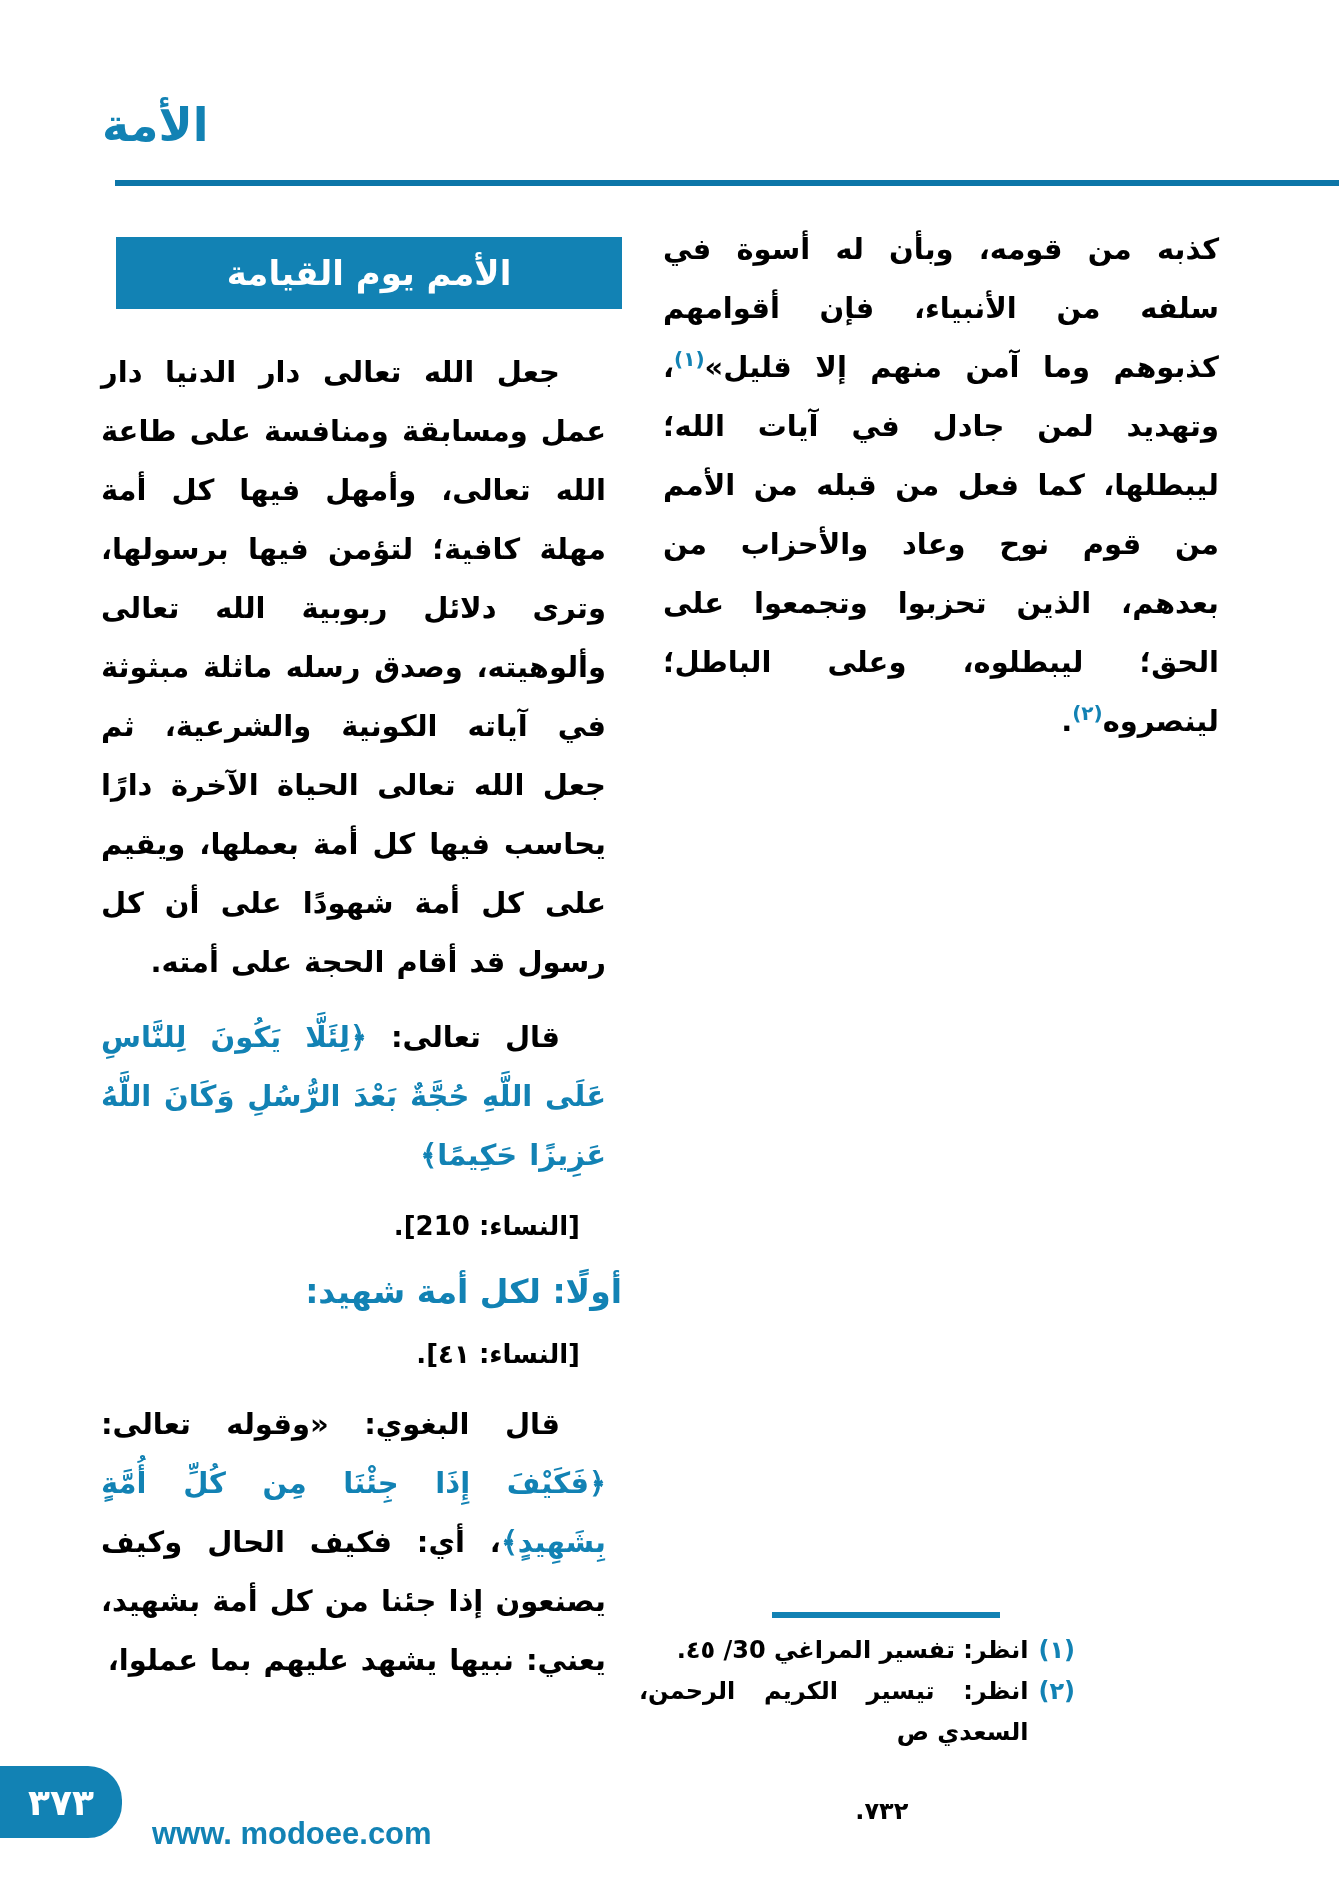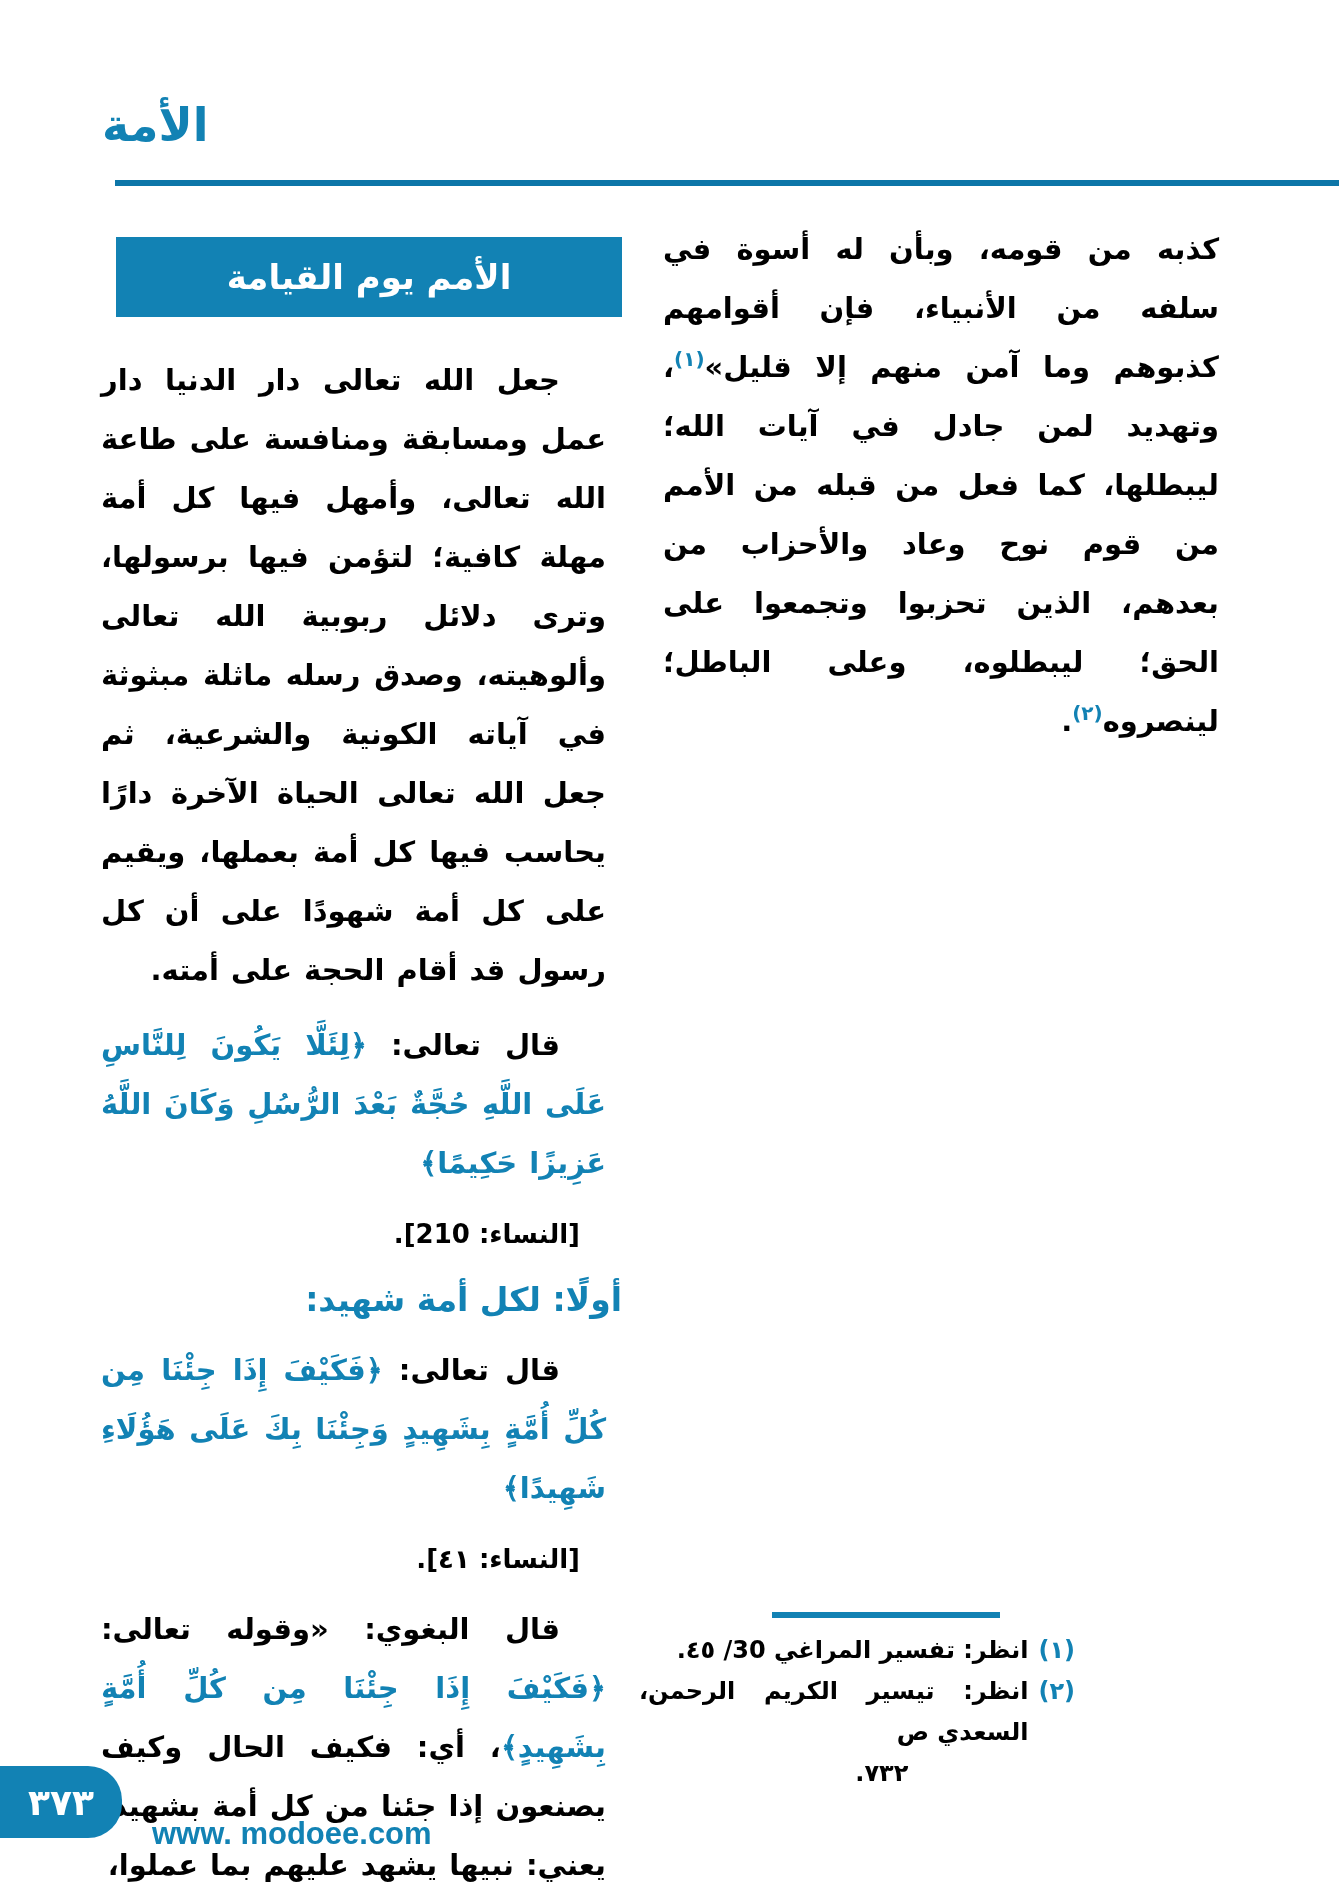--- a/index.html
+++ b/index.html
@@ -56,21 +56,21 @@
   .no-indent { text-indent: 0; }
   .fn-ref {
     color: var(--accent, #1282b4);
     font-size: 20px;
     vertical-align: super;
     line-height: 0;
     font-weight: bold;
   }
   .section-banner {
     width: 506px;
-    height: 80px;
+    height: 72px;
     margin: 0 0 0 auto;
     background: var(--accent, #1282b4);
     color: #ffffff;
     display: flex;
     align-items: center;
     justify-content: center;
     font-size: 34px;
     font-weight: bold;
   }
   .col-left .body-text.first { margin-top: 34px; }
@@ -110,21 +110,21 @@
     text-align: justify;
   }
   .fn-row { display: flex; align-items: flex-start; }
   .fn-mark {
     color: var(--accent, #1282b4);
     flex: 0 0 auto;
     margin-left: 10px;
     white-space: nowrap;
   }
   .fn-text-wrap { flex: 1 1 auto; }
-  .fn-cont { padding-right: 120px; text-align: right; }
+  .fn-cont { padding-right: 120px; text-align: right; margin-top: 38px; }
   
   .page-badge {
     position: absolute;
     top: 1766px;
     left: 0;
     width: 122px;
     height: 72px;
     background: var(--accent, #1282b4);
     border-radius: 0 34px 34px 0;
     display: flex;
@@ -164,21 +164,20 @@
     </div>
 
     <p class="body-text first">جعل الله تعالى دار الدنيا دار عمل ومسابقة ومنافسة على طاعة الله تعالى، وأمهل فيها كل أمة مهلة كافية؛ لتؤمن فيها برسولها، وترى دلائل ربوبية الله تعالى وألوهيته، وصدق رسله ماثلة مبثوثة في آياته الكونية والشرعية، ثم جعل الله تعالى الحياة الآخرة دارًا يحاسب فيها كل أمة بعملها، ويقيم على كل أمة شهودًا على أن كل رسول قد أقام الحجة على أمته.</p>
 
     <p class="body-text"><span>قال تعالى: </span><span class="verse">﴿لِئَلَّا يَكُونَ لِلنَّاسِ عَلَى اللَّهِ حُجَّةٌ بَعْدَ الرُّسُلِ وَكَانَ اللَّهُ عَزِيزًا حَكِيمًا﴾</span></p>
     <div class="ref-line">[النساء: 210].</div>
 
     <h2 class="subheading">أولًا: لكل أمة شهيد:</h2>
 
 
-    <p class="body-text"><span>قال تعالى: </span><span class="verse">﴿فَكَيْفَ إِذَا جِئْنَا مِن كُلِّ أُمَّةٍ بِشَهِيدٍ وَجِئْنَا بِكَ عَلَى هَؤُلَاءِ شَهِيدًا﴾</span></p>
     <div class="ref-line">[النساء: ٤١].</div>
 
     <p class="body-text"><span>قال البغوي: «وقوله تعالى: </span><span class="verse">﴿فَكَيْفَ إِذَا جِئْنَا مِن كُلِّ أُمَّةٍ بِشَهِيدٍ﴾</span><span>، أي: فكيف الحال وكيف يصنعون إذا جئنا من كل أمة بشهيد، يعني: نبيها يشهد عليهم بما عملوا، </span></p>
   </div>
 
   <div class="footnote-rule"></div>
 
   <div class="footnotes">
     <div class="fn-row">
       <span class="fn-mark">(١)</span>

